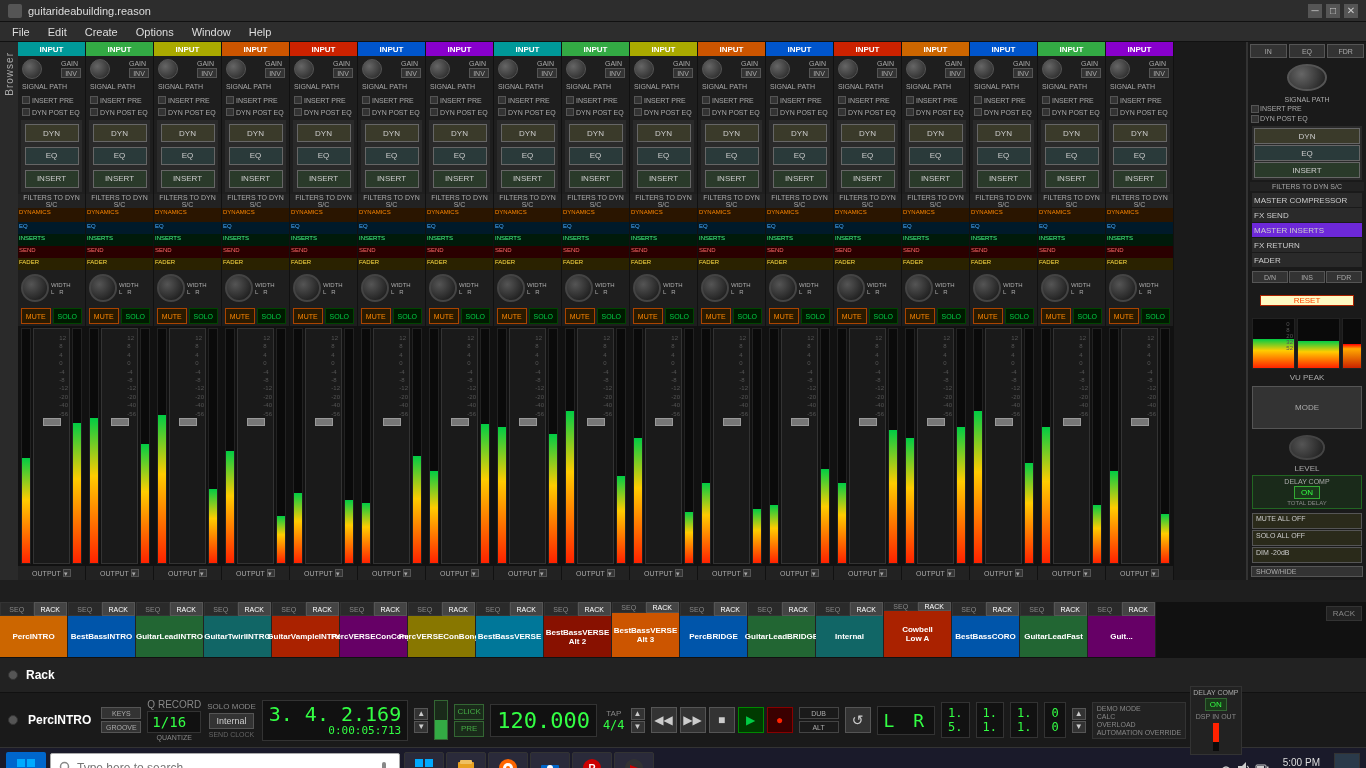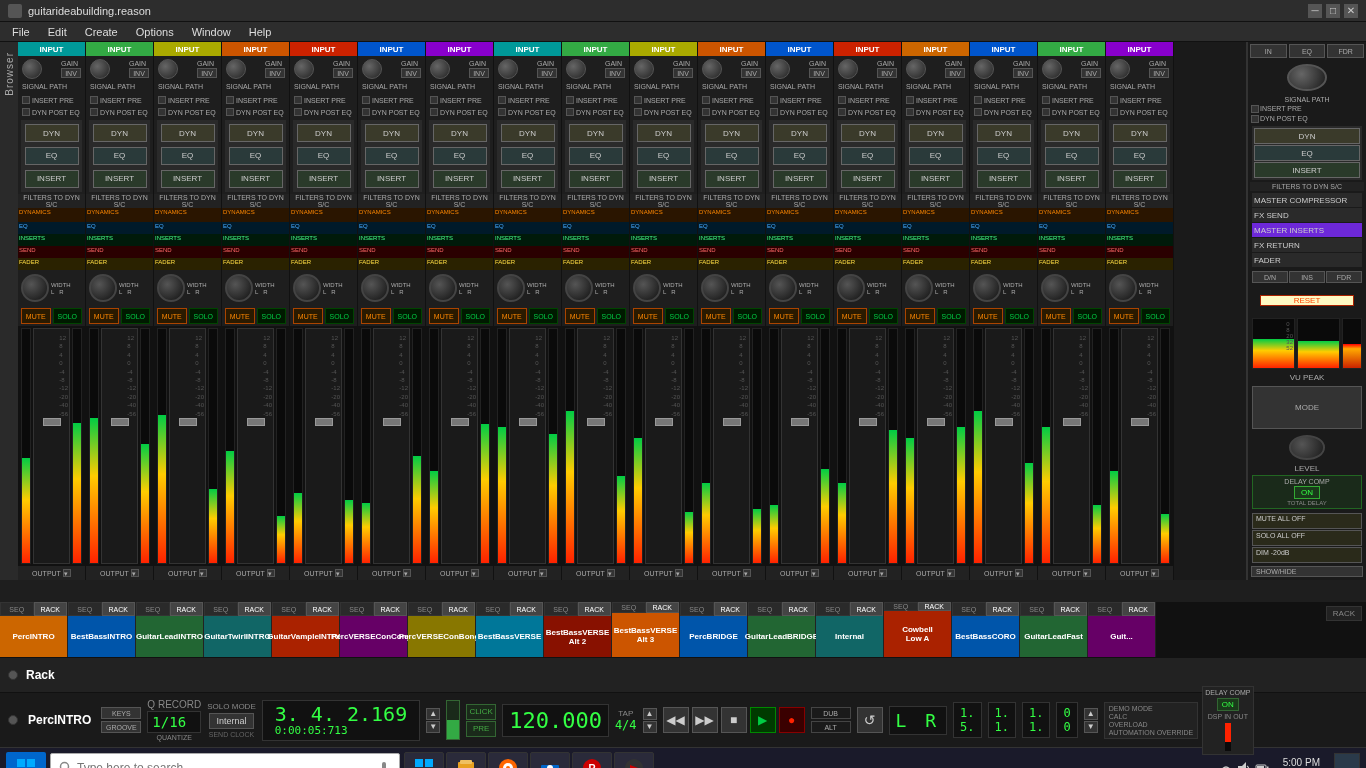--- a/index.html
+++ b/index.html
@@ -231,25 +231,25 @@
     .sync-mode-area {
       display: flex;
       flex-direction: column;
       align-items: center;
       gap: 2px;
     }
 
     .position-display {
       background: #111;
       border: 1px solid #333;
-      padding: 3px 12px;
+      padding: 3px 6px;
       font-family: monospace;
       display: flex;
       flex-direction: column;
-      align-items: flex-start;
+      align-items: flex-end;
     }
 
     .pos-bars { font-size: 20px; color: #33ff44; line-height: 1; }
     .pos-time { font-size: 11px; color: #33ff44; }
 
     .click-pre-area {
       display: flex;
       flex-direction: column;
       align-items: center;
       gap: 1px;

